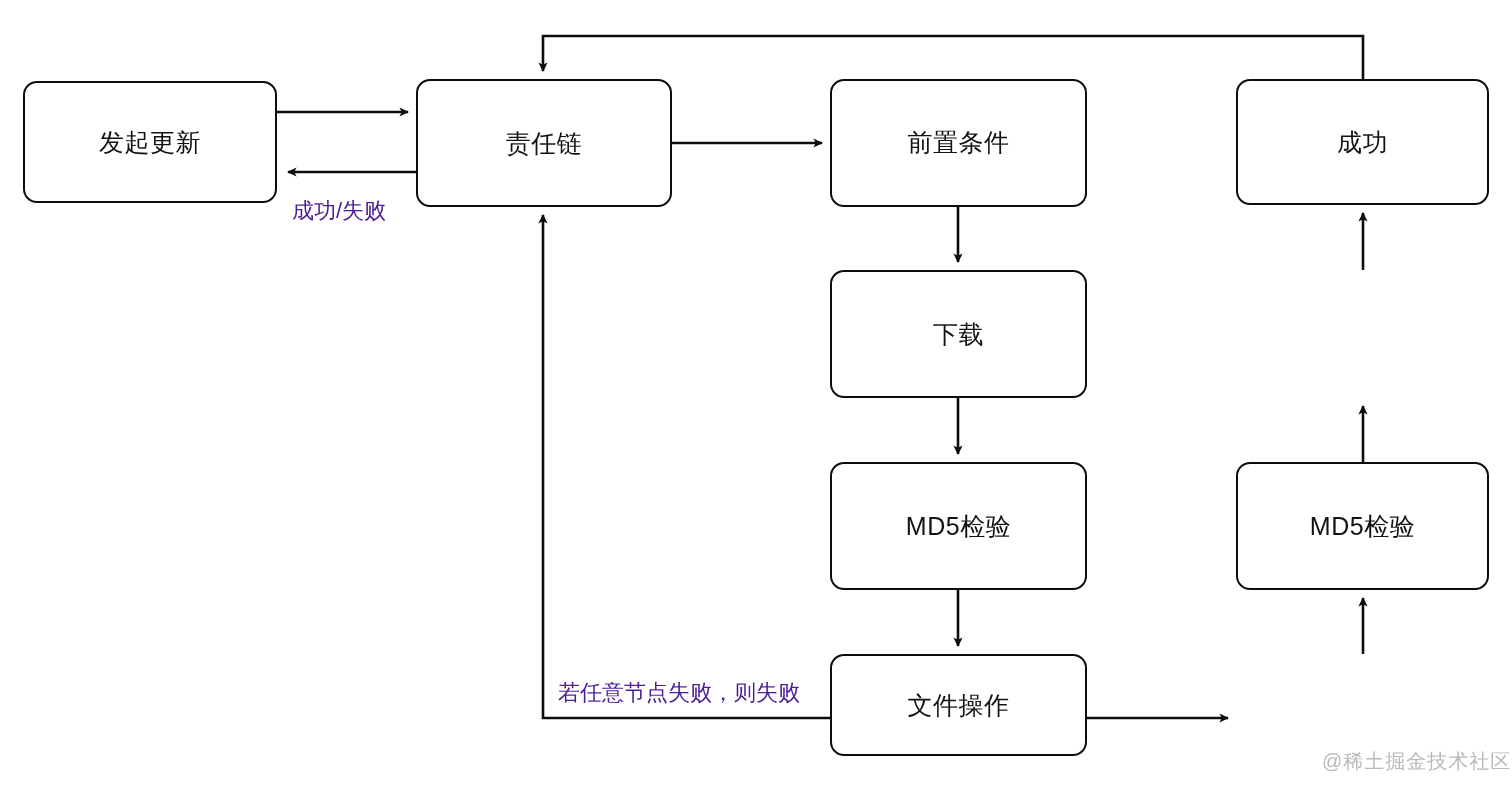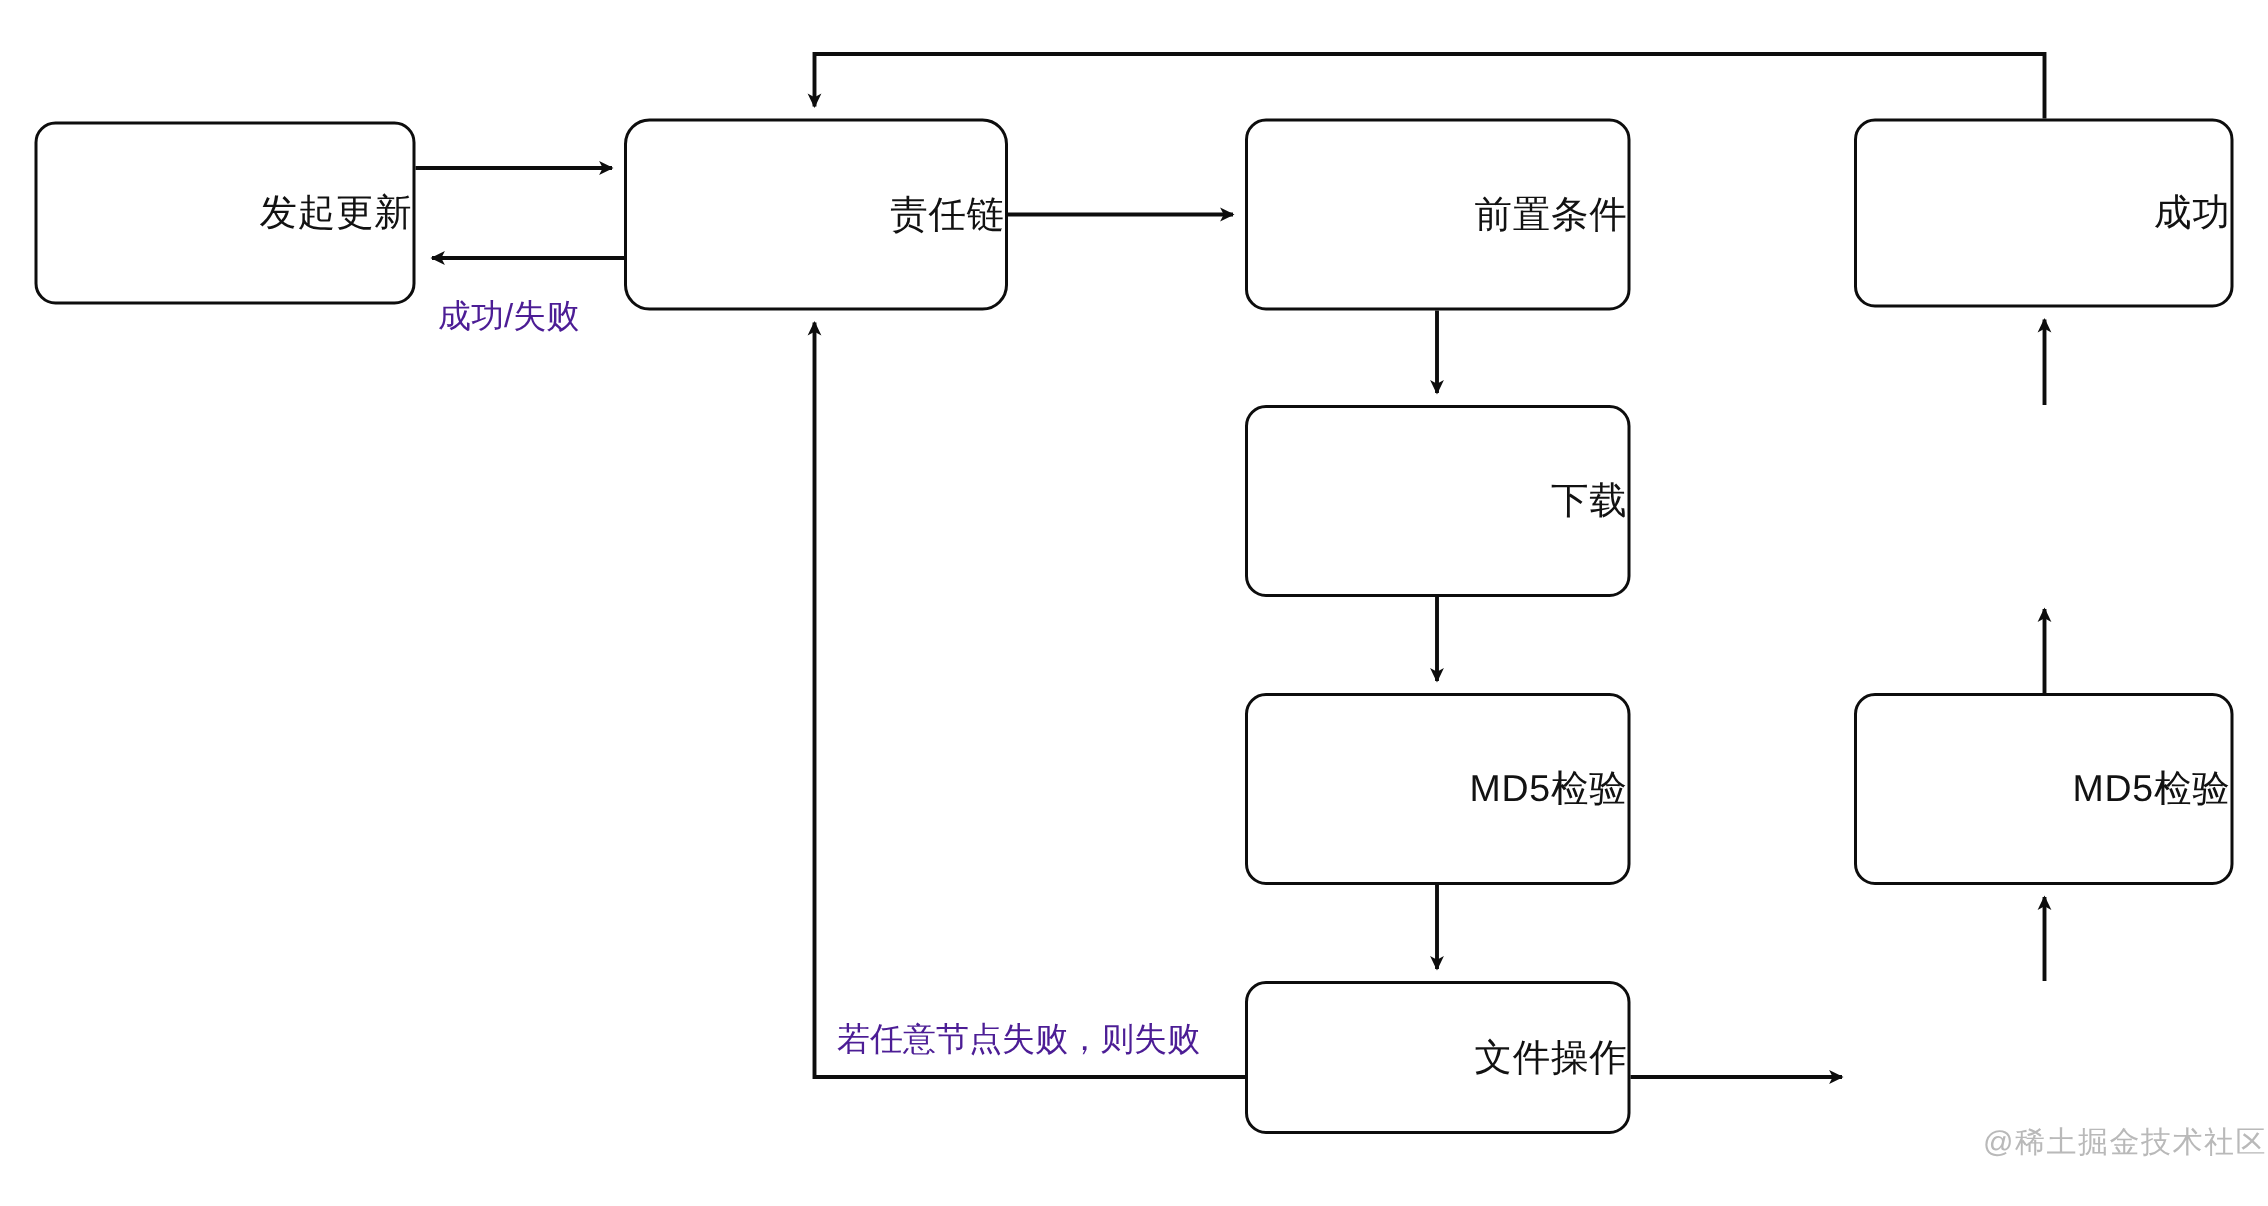--- a/index.html
+++ b/index.html
@@ -26,21 +26,21 @@
     height: 804px;
   }
   .node {
     position: absolute;
     box-sizing: border-box;
     border: 2.6px solid #0d0d0d;
     border-radius: 14px;
     background: #ffffff;
     display: flex;
     align-items: center;
-    justify-content: flex-end;
+    justify-content: center;
     z-index: 3;
   }
   .node-label {
     font-size: 25px;
     color: #121212;
     letter-spacing: 0.5px;
     line-height: 1.2;
     white-space: nowrap;
     text-align: center;
   }
@@ -99,25 +99,25 @@
       <path d="M1363,79 L1363,36 L543,36 L543,71" marker-end="url(#ah)"></path>
 
       <path d="M830,718 L543,718 L543,215" marker-end="url(#ah)"></path>
     </g>
   </svg>
 
   <div class="node" style="left:23px; top:81px; width:254px; height:122px;">
     <span class="node-label">发起更新</span>
   </div>
 
-  <div class="node" style="left:416px; top:79px; width:256px; height:128px;border-radius:17px;">
+  <div class="node" style="left:416px; top:79px; width:256px; height:128px;">
     <span class="node-label">责任链</span>
   </div>
 
-  <div class="node" style="left:830px; top:79px; width:257px; height:128px;">
+  <div class="node" style="left:830px; top:79px; width:257px; height:128px;font-family:Liberation Serif, serif;">
     <span class="node-label">前置条件</span>
   </div>
 
   <div class="node" style="left:1236px; top:79px; width:253px; height:126px;">
     <span class="node-label">成功</span>
   </div>
 
   <div class="node" style="left:830px; top:270px; width:257px; height:128px;">
     <span class="node-label">下载</span>
   </div>

